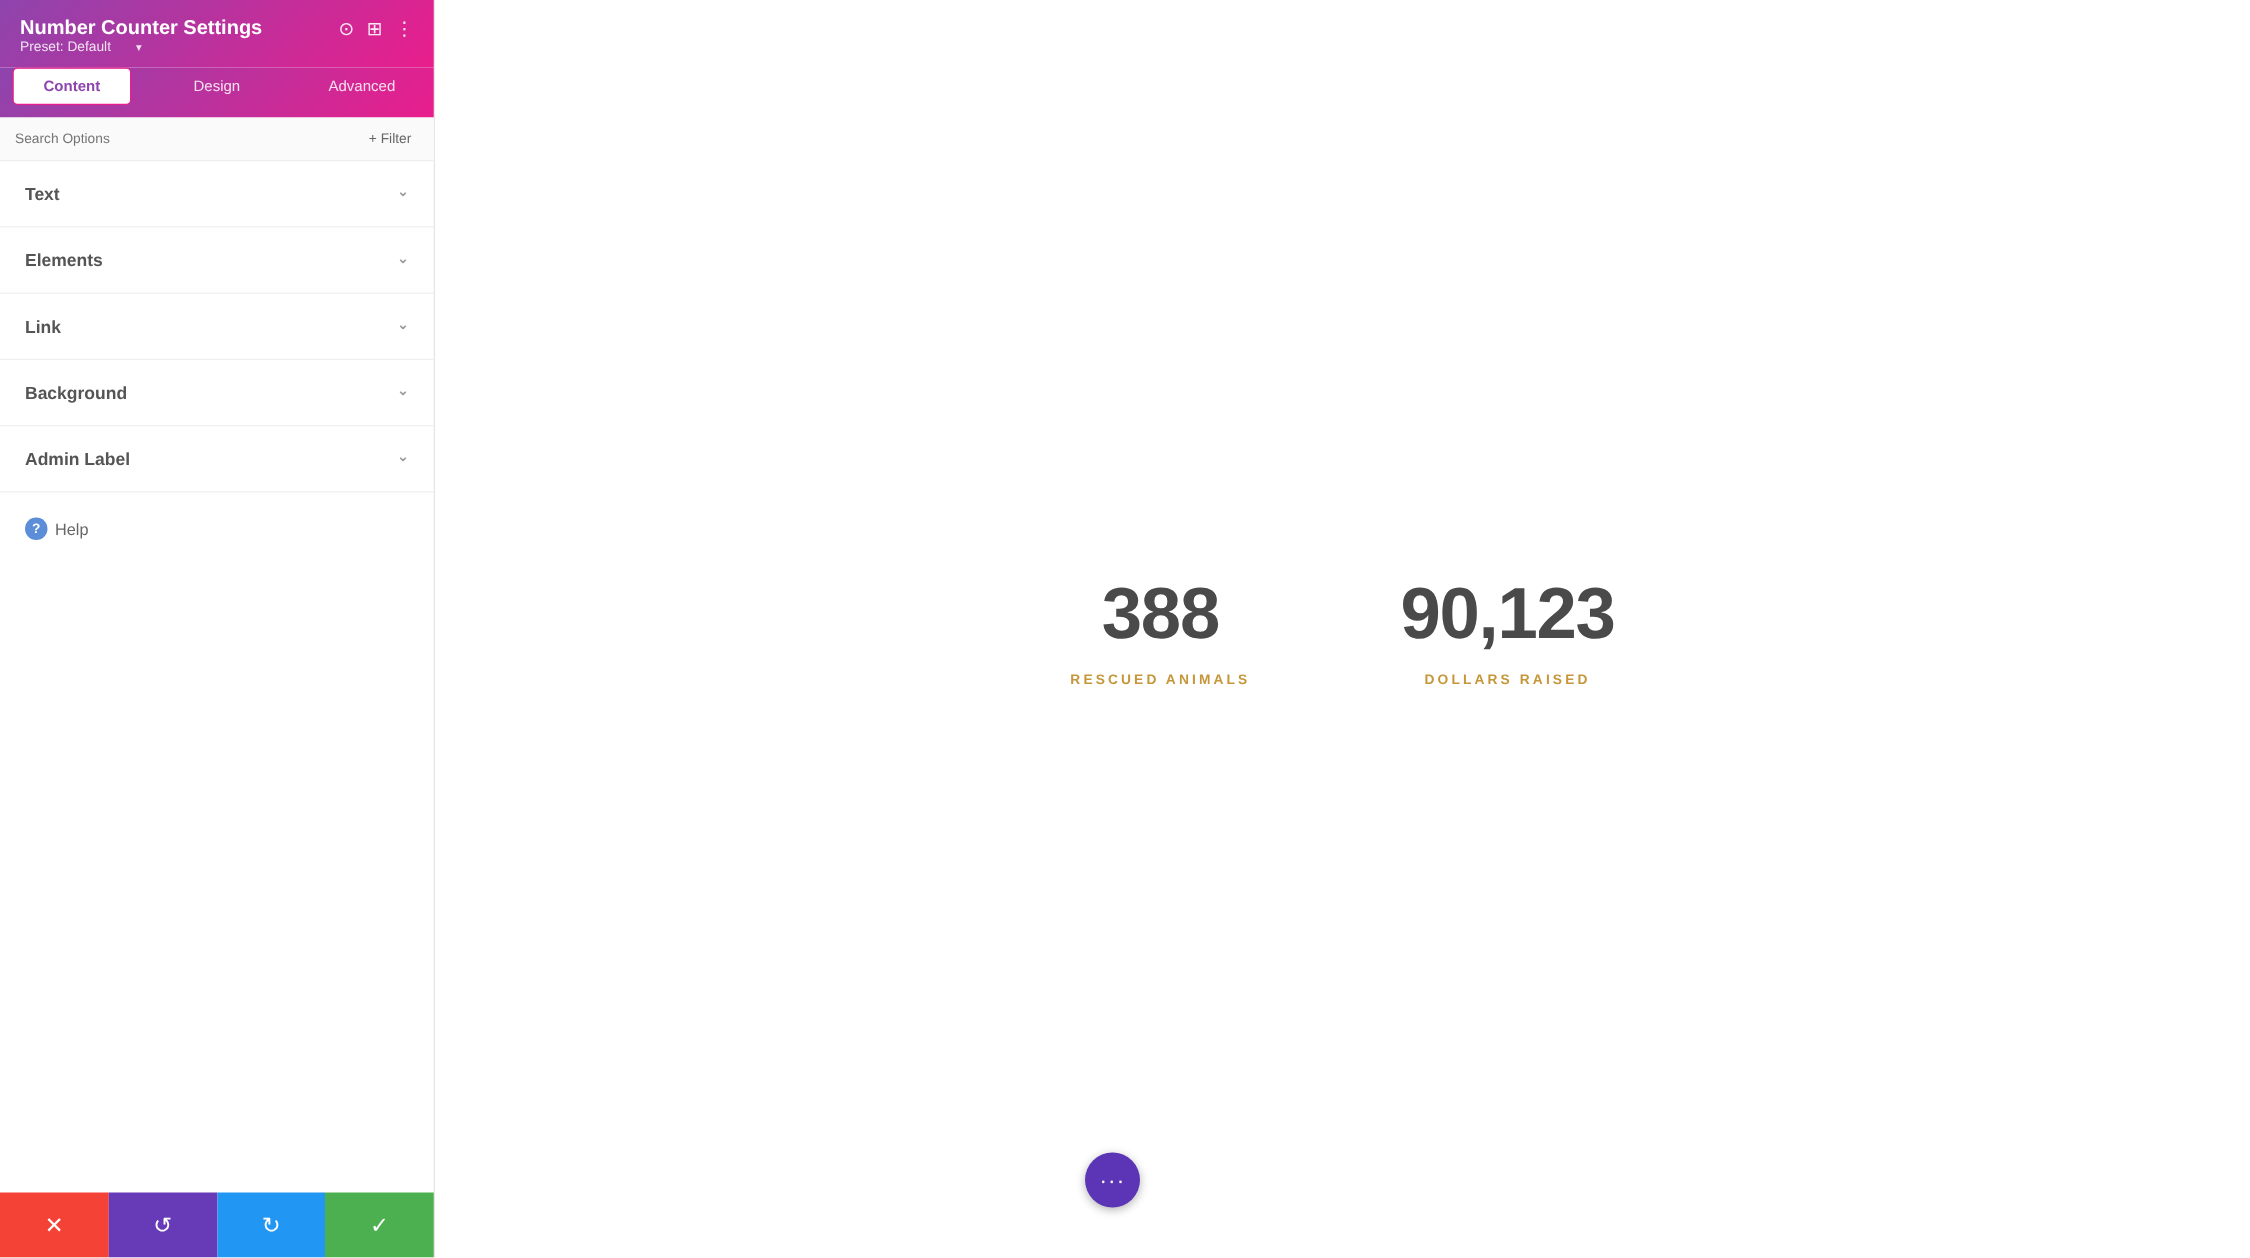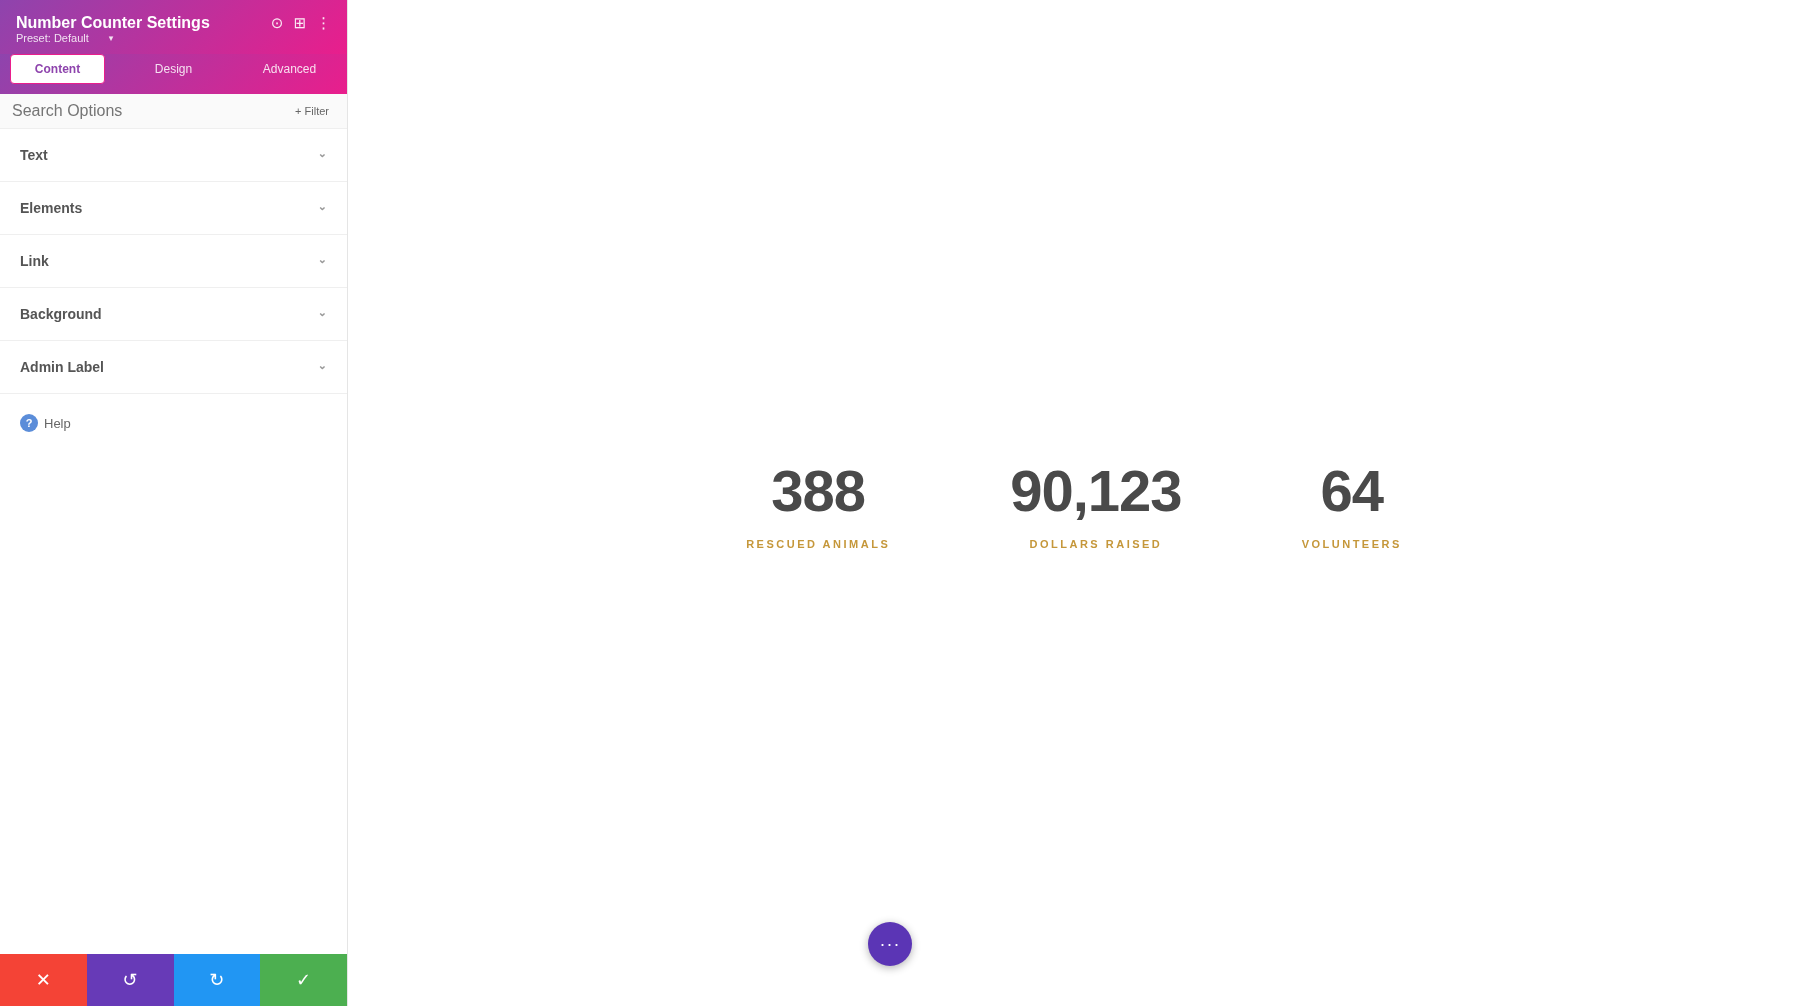--- a/index.html
+++ b/index.html
@@ -92,21 +92,21 @@
       align-items: center;
       padding: 8px 12px;
       border-bottom: 1px solid #efefef;
       background: #fafafa;
     }
 
     .search-input {
       flex: 1;
       border: none;
       background: transparent;
-      font-size: 16px;
+      font-size: 11px;
       color: #999;
       outline: none;
     }
 
     .filter-btn {
       display: flex;
       align-items: center;
       gap: 4px;
       font-size: 11px;
       color: #666;
@@ -326,20 +326,16 @@
 <div id="main">
   <div class="counters">
     <div class="counter-item">
       <span class="counter-number">388</span>
       <span class="counter-label">RESCUED ANIMALS</span>
     </div>
     <div class="counter-item">
       <span class="counter-number">90,123</span>
       <span class="counter-label">DOLLARS RAISED</span>
     </div>
-    <div class="counter-item">
-      <span class="counter-number">64</span>
-      <span class="counter-label">VOLUNTEERS</span>
-    </div>
   </div>
 
   <div class="fab">···</div>
 </div>
 
 </body></html>

